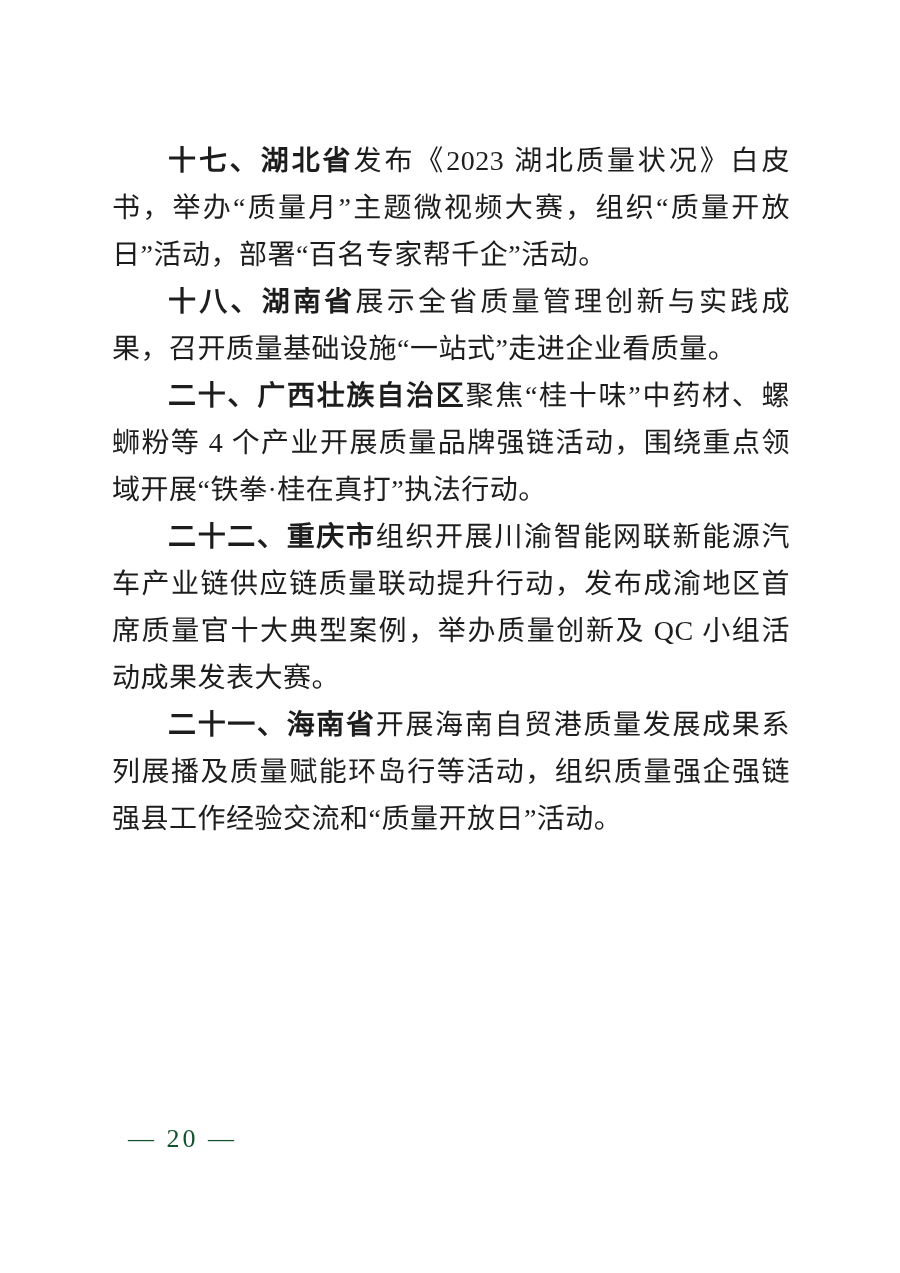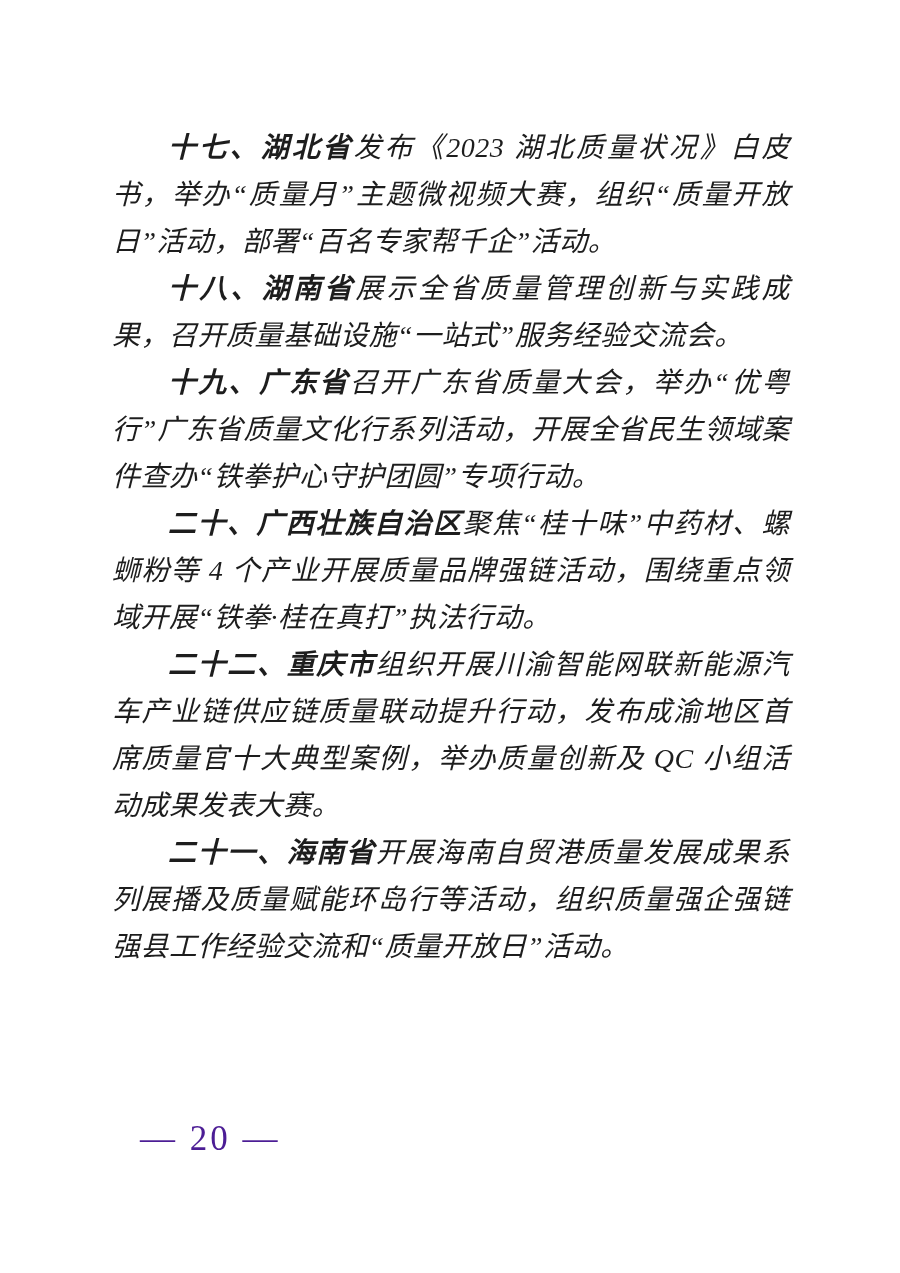--- a/index.html
+++ b/index.html
@@ -14,60 +14,58 @@
     margin: 0 auto;
     background: #ffffff;
     color: #1d1d1d;
     font-family: "Liberation Serif", "DejaVu Serif", serif;
     overflow: hidden;
     box-sizing: border-box;
   }
   .content {
     position: absolute;
     left: 112px;
-    top: 124px;
+    top: 137px;
     width: 678px;
     font-size: 28px;
     line-height: 47px;
     text-align: justify;
     text-justify: inter-ideograph;
     letter-spacing: 0.5px;
-    font-style: italic;
   }
   .para {
     margin: 0;
     padding: 0;
     text-indent: 2em;
   }
   .para .lead {
     font-family: "Liberation Sans", "DejaVu Sans", sans-serif;
     font-weight: 700;
   }
   .page-footer {
     position: absolute;
-    left: 140px;
+    left: 128px;
     top: 1122px;
-    font-size: 35px;
+    font-size: 26px;
     line-height: 34px;
     letter-spacing: 3px;
-    color: #4c1d95;
+    color: #14532d;
     font-family: "Liberation Serif", "DejaVu Serif", serif;
   }
 </style>
 </head>
 <body>
 
 <div class="page">
   <main class="content">
 
     <p class="para"><span class="lead">十七、湖北省</span><span class="body-text">发布《2023 湖北质量状况》白皮书，举办“质量月”主题微视频大赛，组织“质量开放日”活动，部署“百名专家帮千企”活动。</span></p>
 
-    <p class="para"><span class="lead">十八、湖南省</span><span class="body-text">展示全省质量管理创新与实践成果，召开质量基础设施“一站式”服务经验交流会。</span></p>
+    <p class="para"><span class="lead">十八、湖南省</span><span class="body-text">展示全省质量管理创新与实践成果，召开质量基础设施“一站式”走进企业看质量。</span></p>
 
-    <p class="para"><span class="lead">十九、广东省</span><span class="body-text">召开广东省质量大会，举办“优粤行”广东省质量文化行系列活动，开展全省民生领域案件查办“铁拳护心守护团圆”专项行动。</span></p>
 
     <p class="para"><span class="lead">二十、广西壮族自治区</span><span class="body-text">聚焦“桂十味”中药材、螺蛳粉等 4 个产业开展质量品牌强链活动，围绕重点领域开展“铁拳·桂在真打”执法行动。</span></p>
 
     <p class="para"><span class="lead">二十二、重庆市</span><span class="body-text">组织开展川渝智能网联新能源汽车产业链供应链质量联动提升行动，发布成渝地区首席质量官十大典型案例，举办质量创新及 QC 小组活动成果发表大赛。</span></p>
 
     <p class="para"><span class="lead">二十一、海南省</span><span class="body-text">开展海南自贸港质量发展成果系列展播及质量赋能环岛行等活动，组织质量强企强链强县工作经验交流和“质量开放日”活动。</span></p>
 
 
 
   </main>

